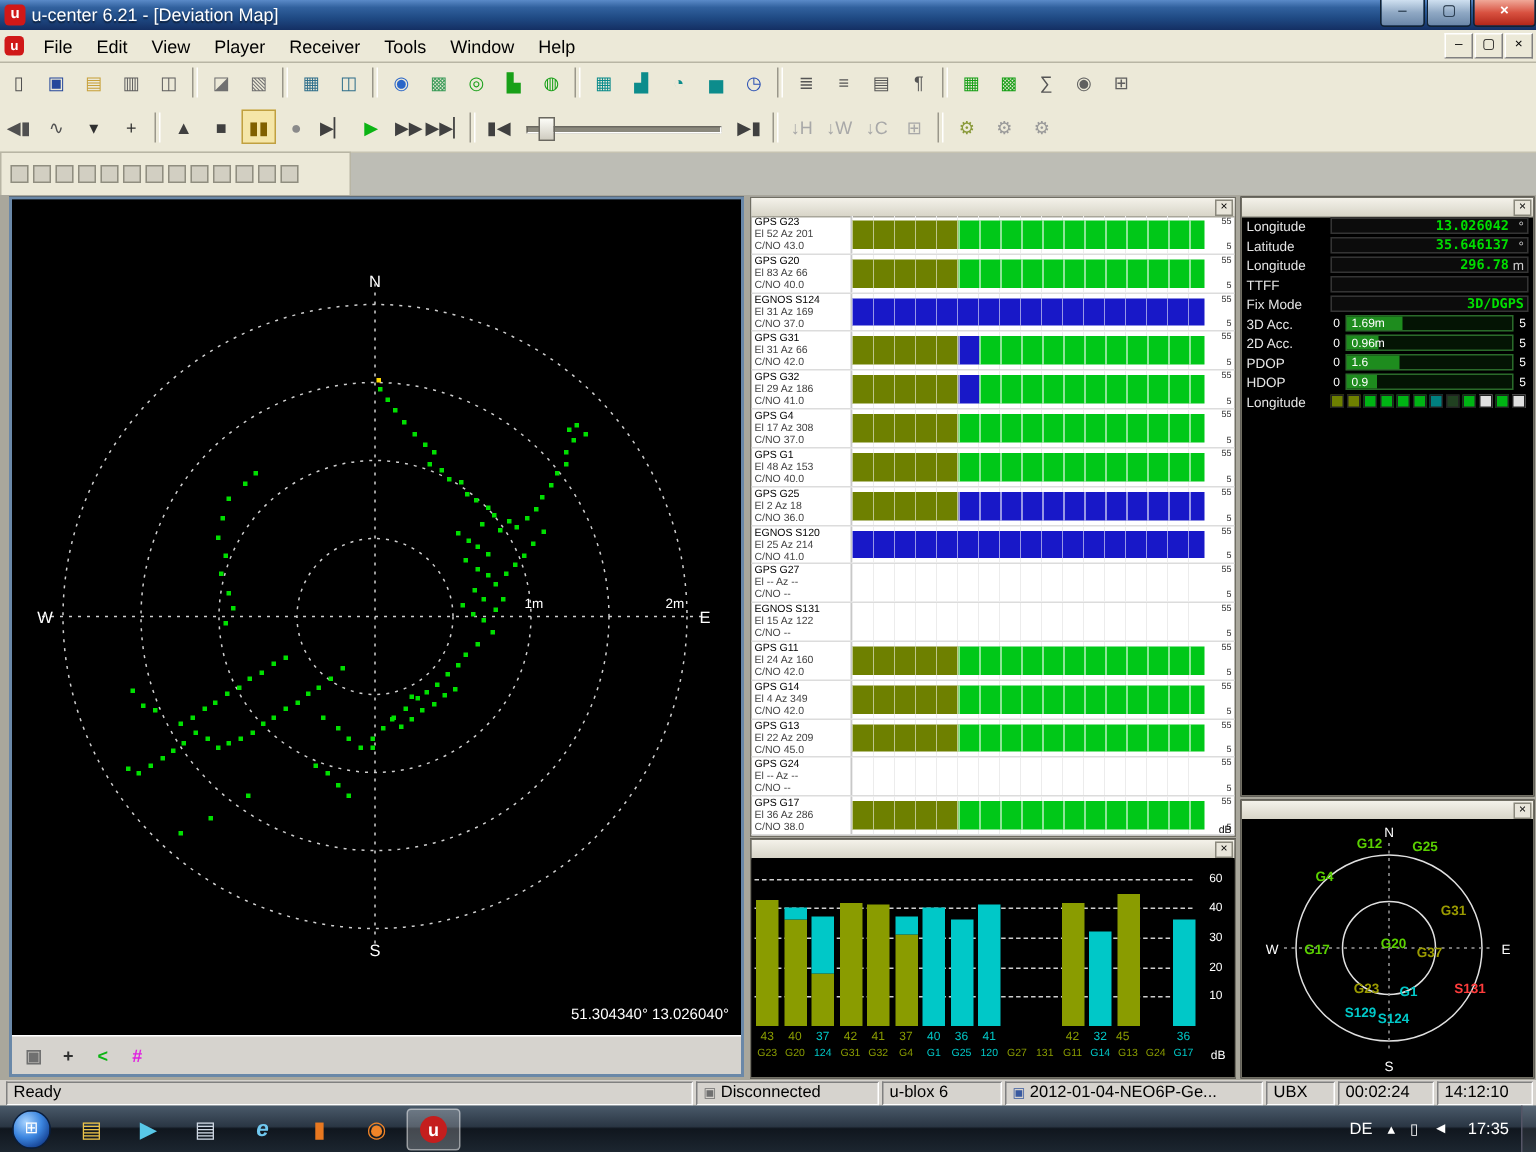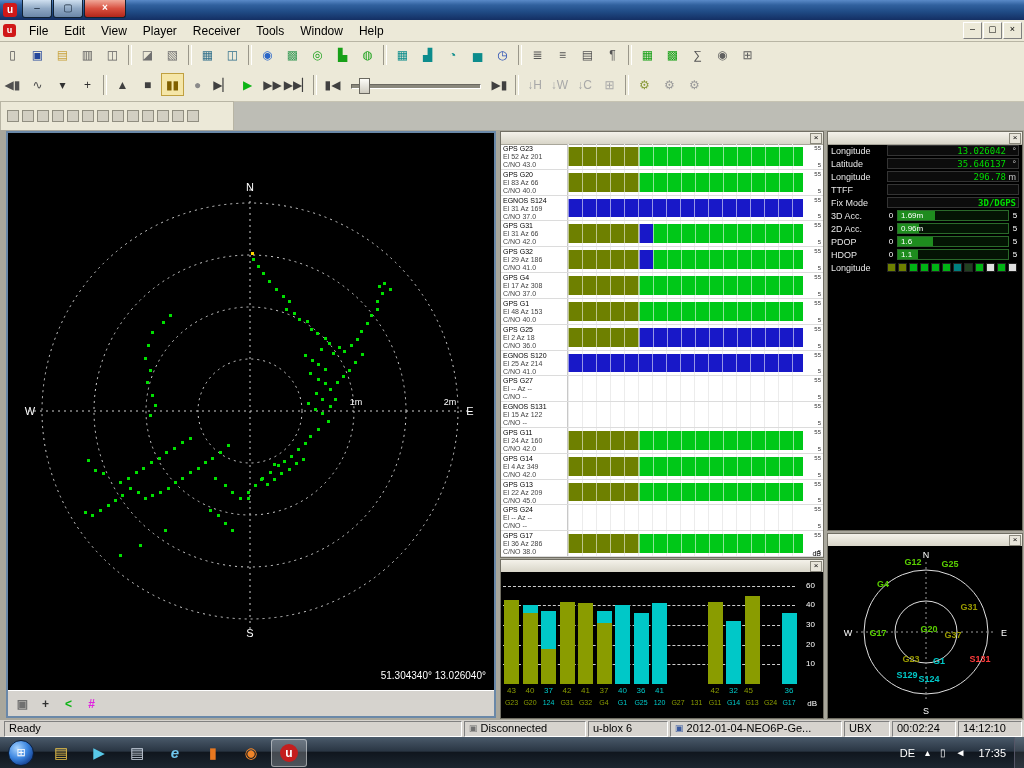--- a/index.html
+++ b/index.html
@@ -81,21 +81,21 @@
   .cbar{position:absolute;}
   .cval{position:absolute;top:114px;width:19px;text-align:center;font-size:8px;}
   .cid{position:absolute;top:127px;width:19px;text-align:center;font-size:7px;}
   .cnounit{position:absolute;right:6px;top:127px;font-size:8px;color:#fff;}
   
   #navrows{position:absolute;left:0;top:12px;right:0;}
   .navrow{display:flex;align-items:center;height:13px;padding:0 3px;font-size:9px;color:#e6e6e6;}
   .navlab{width:56px;}
   .navval{flex:1;display:flex;align-items:center;background:#0c0c0c;border:1px solid #343434;
     height:11px;box-sizing:border-box;padding:0 2px;}
-  .navnum{flex:1;text-align:right;color:#00dc00;font-family:"DejaVu Sans Mono",monospace;font-size:9px;}
+  .navnum{flex:1;text-align:right;color:#00dc00;font-family:"DejaVu Sans Mono",monospace;font-size:9px;font-weight:bold;}
   .navunit{width:10px;text-align:right;color:#cccccc;}
   .fixval{color:#00e000;font-weight:bold;}
   .accmin,.accmax{width:8px;text-align:center;color:#fff;font-size:8px;}
   .accbar{flex:1;position:relative;height:9px;background:#041404;border:1px solid #2a6a2a;margin:0 2px;}
   .accfill{position:absolute;left:0;top:0;bottom:0;background:#1e8c1e;}
   .acctext{position:absolute;left:3px;top:0;color:#fff;font-size:8px;line-height:9px;}
   .satsq{width:7px;height:7px;margin-right:2px;border:1px solid #222;}
   
   #sky-svg{position:absolute;left:0;top:12px;}
   
@@ -123,20 +123,21 @@
   .showdesk{width:9px;height:31px;border-left:1px solid #556;background:rgba(255,255,255,.08);}
   [data-interactable="true"]{cursor:default;}
 </style>
 </head>
 <body>
 
 <div id="app" data-interactable="false">
 
   <div class="titlebar" data-interactable="false">
     <span class="app-ico" data-interactable="true">u</span>
+    <span class="title-text" data-interactable="false">u-center 6.21 - [Deviation Map]</span>
     <span class="win-btns">
       <span class="wbtn" data-interactable="true">–</span>
       <span class="wbtn" data-interactable="true">▢</span>
       <span class="wbtn close" data-interactable="true">×</span>
     </span>
   </div>
 
   <div class="menubar" data-interactable="false">
     <span class="menu-ico" data-interactable="true">u</span>
     <span id="menu-items"><span class="menu-item" data-interactable="true">File</span><span class="menu-item" data-interactable="true">Edit</span><span class="menu-item" data-interactable="true">View</span><span class="menu-item" data-interactable="true">Player</span><span class="menu-item" data-interactable="true">Receiver</span><span class="menu-item" data-interactable="true">Tools</span><span class="menu-item" data-interactable="true">Window</span><span class="menu-item" data-interactable="true">Help</span></span>
@@ -750,21 +751,21 @@
             <span class="accfill" data-interactable="false" style="width: 32%;"></span>
             <span class="acctext" data-interactable="false">1.6</span>
           </span>
           <span class="accmax" data-interactable="false">5</span>
         </div>
         <div class="navrow" data-interactable="false">
           <span class="navlab" data-interactable="false">HDOP</span>
           <span class="accmin" data-interactable="false">0</span>
           <span class="accbar" data-interactable="false">
             <span class="accfill" data-interactable="false" style="width: 18%;"></span>
-            <span class="acctext" data-interactable="false">1.1</span>
+            <span class="acctext" data-interactable="false">0.9</span>
           </span>
           <span class="accmax" data-interactable="false">5</span>
         </div>
         <div class="navrow" data-interactable="false">
           <span class="navlab" data-interactable="false">Longitude</span>
           <span class="satsq" data-interactable="false" style="background: rgb(110, 128, 0);"></span>
           <span class="satsq" data-interactable="false" style="background: rgb(110, 128, 0);"></span>
           <span class="satsq" data-interactable="false" style="background: rgb(0, 180, 20);"></span>
           <span class="satsq" data-interactable="false" style="background: rgb(0, 180, 20);"></span>
           <span class="satsq" data-interactable="false" style="background: rgb(0, 180, 20);"></span>

